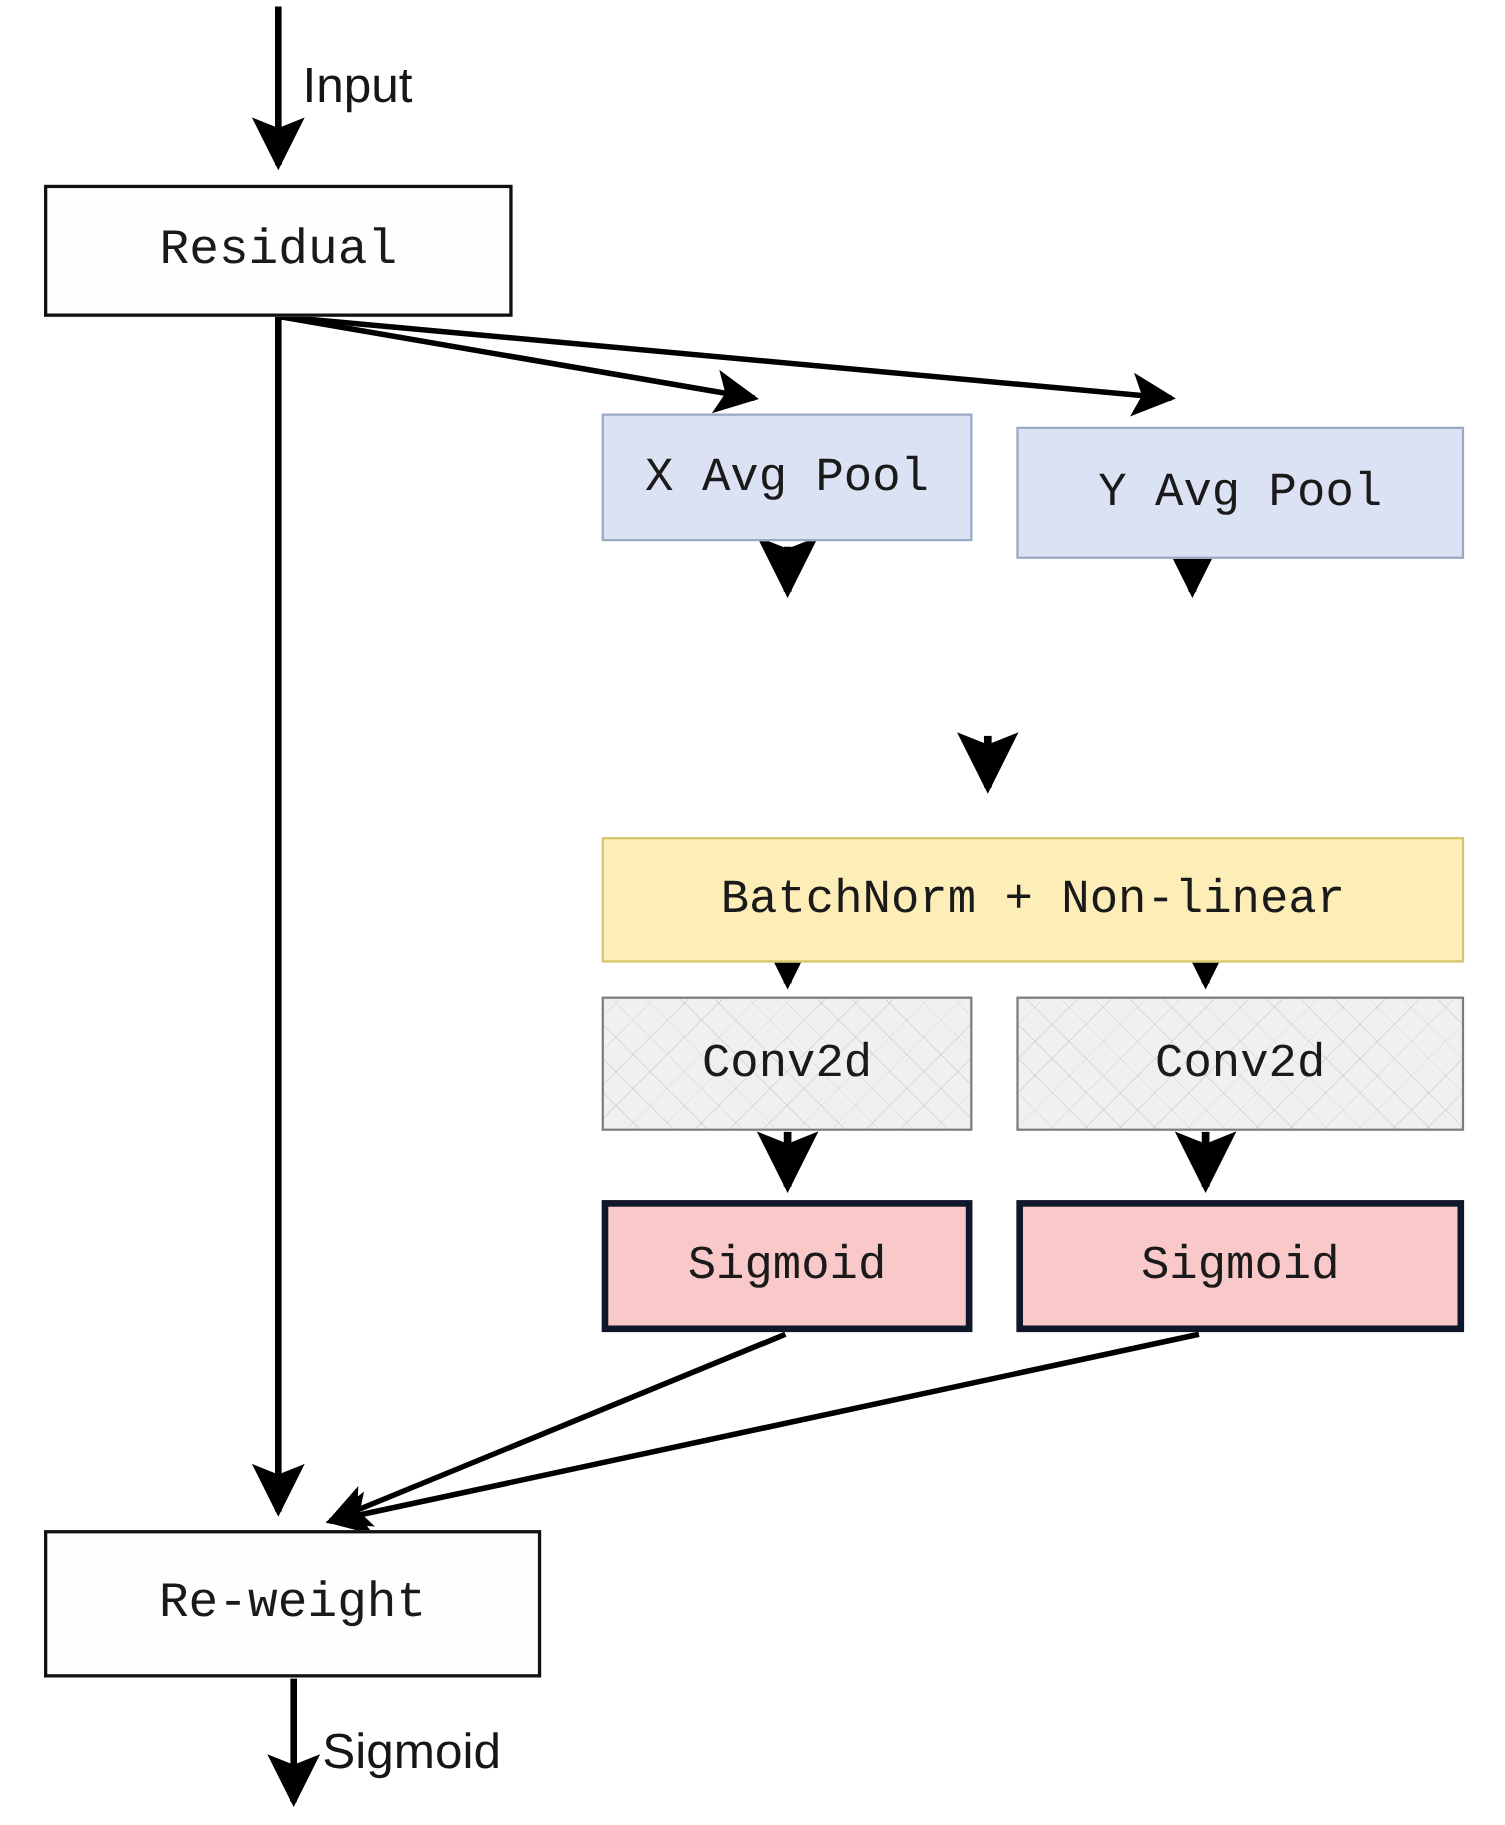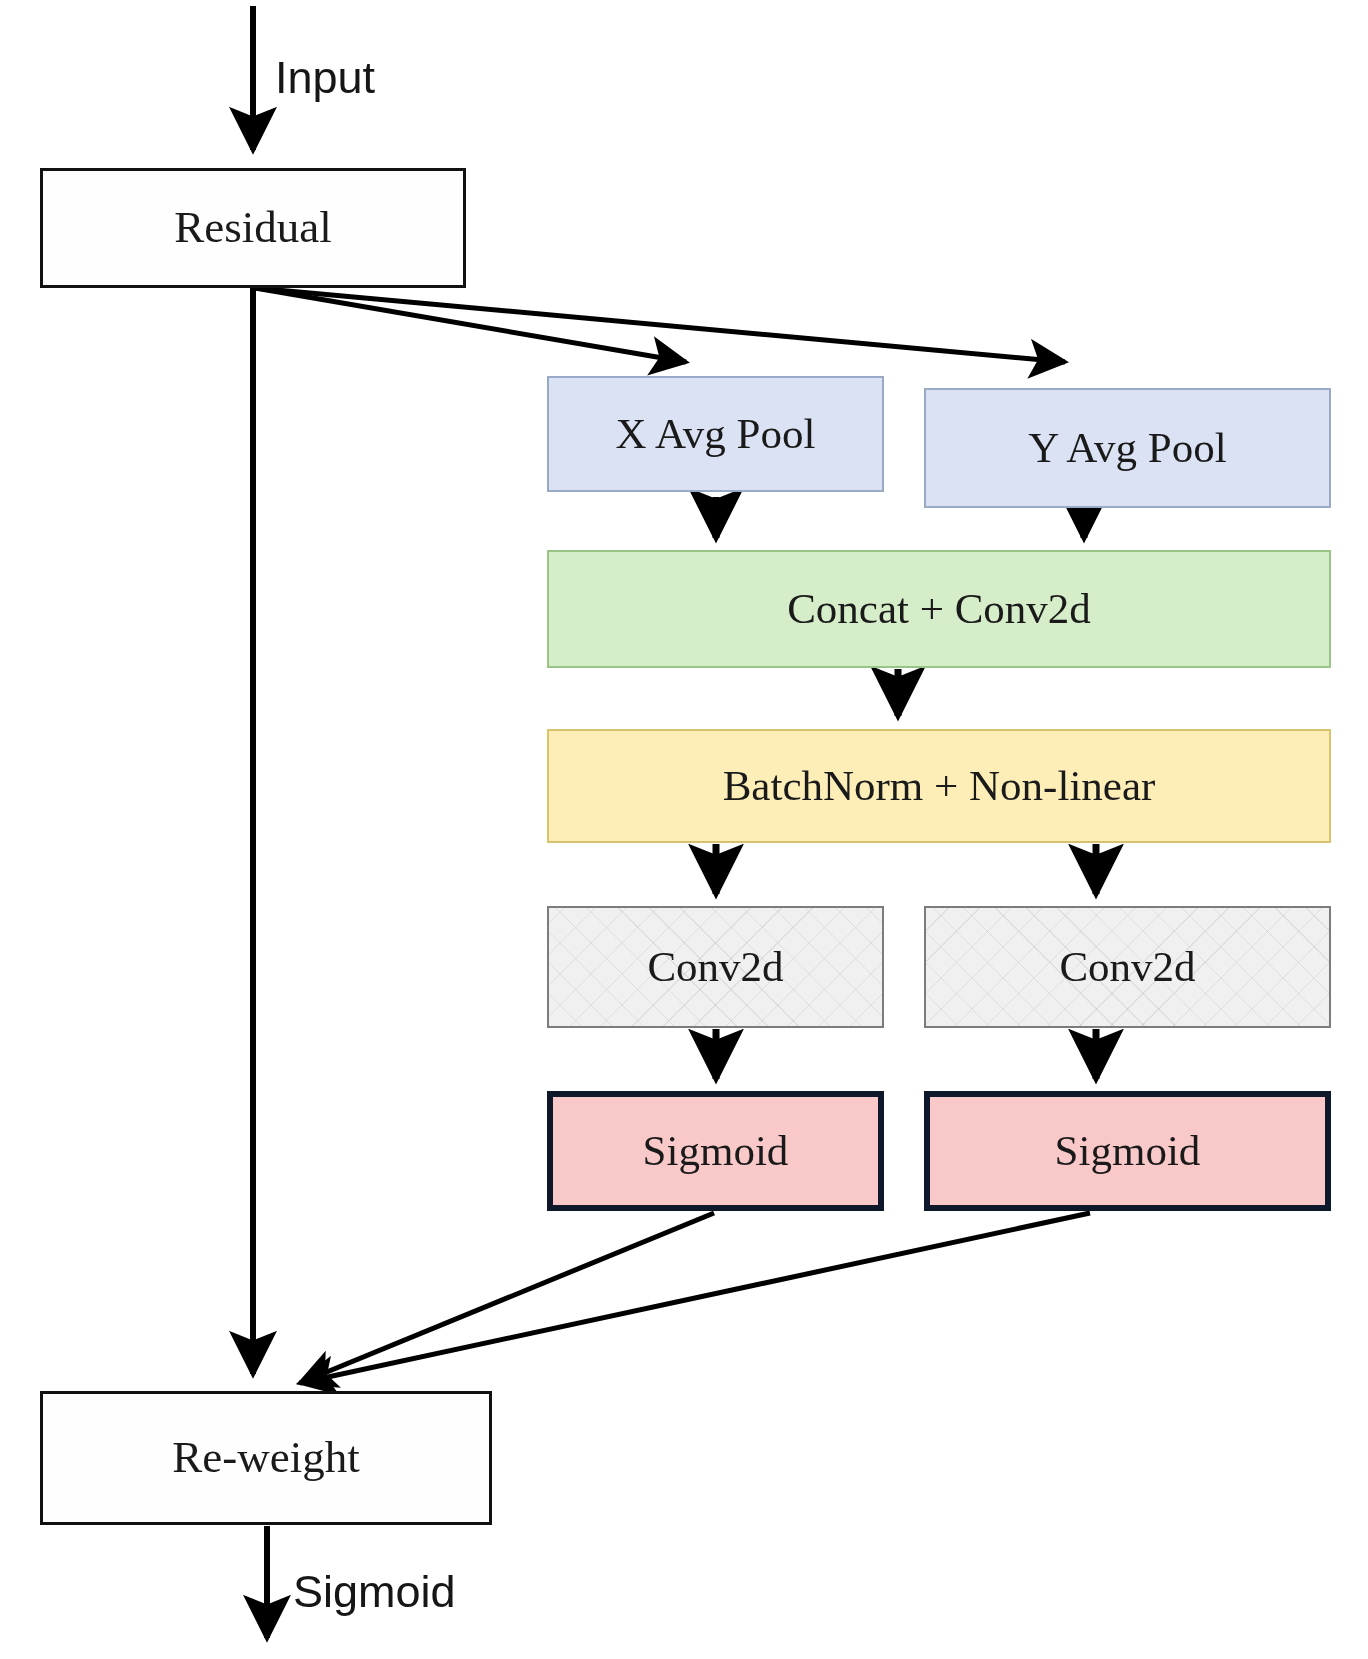--- a/index.html
+++ b/index.html
@@ -27,21 +27,21 @@
     pointer-events: none;
   }
   .node {
     position: absolute;
     box-sizing: border-box;
     display: flex;
     align-items: center;
     justify-content: center;
     text-align: left;
     color: #1a1a1a;
-    font-family: Liberation Serif, serif;
+    font-family: Liberation Mono, monospace;
     line-height: 1.15;
     z-index: 3;
   }
   .node-plain {
     background: #fefefe;
     border: 3px solid #111111;
     font-size: 45px;
   }
   .node-blue {
     background: #dae2f3;
@@ -50,20 +50,21 @@
   }
   .node-green {
     background: #d5edc9;
     border: 2px solid #9ac486;
     font-size: 43px;
   }
   .node-yellow {
     background: #fdeeb8;
     border: 2px solid #d8c36d;
     font-size: 43px;
+    margin-top: 32px;
   }
   .node-grey {
     background: #f0f0f0;
     border: 2px solid #7c7c7c;
     font-size: 43px;
     background-image:
       repeating-linear-gradient(45deg, rgba(160,160,160,0.22) 0 1px, transparent 1px 22px),
       repeating-linear-gradient(-45deg, rgba(160,160,160,0.22) 0 1px, transparent 1px 22px);
   }
   .node-red {
@@ -157,23 +158,20 @@
   </div>
 
   <div class="node node-blue" style="left:547px; top:376px; width:337px; height:116px;">
     <span>X Avg Pool</span>
   </div>
 
   <div class="node node-blue" style="left:924px; top:388px; width:407px; height:120px;">
     <span>Y Avg Pool</span>
   </div>
 
-  <div class="node node-green" style="left:547px; top:550px; width:784px; height:118px;">
-    <span>Concat + Conv2d</span>
-  </div>
 
   <div class="node node-yellow" style="left:547px; top:729px; width:784px; height:114px;">
     <span>BatchNorm + Non-linear</span>
   </div>
 
   <div class="node node-grey" style="left:547px; top:906px; width:337px; height:122px;">
     <span>Conv2d</span>
   </div>
 
   <div class="node node-grey" style="left:924px; top:906px; width:407px; height:122px;">

